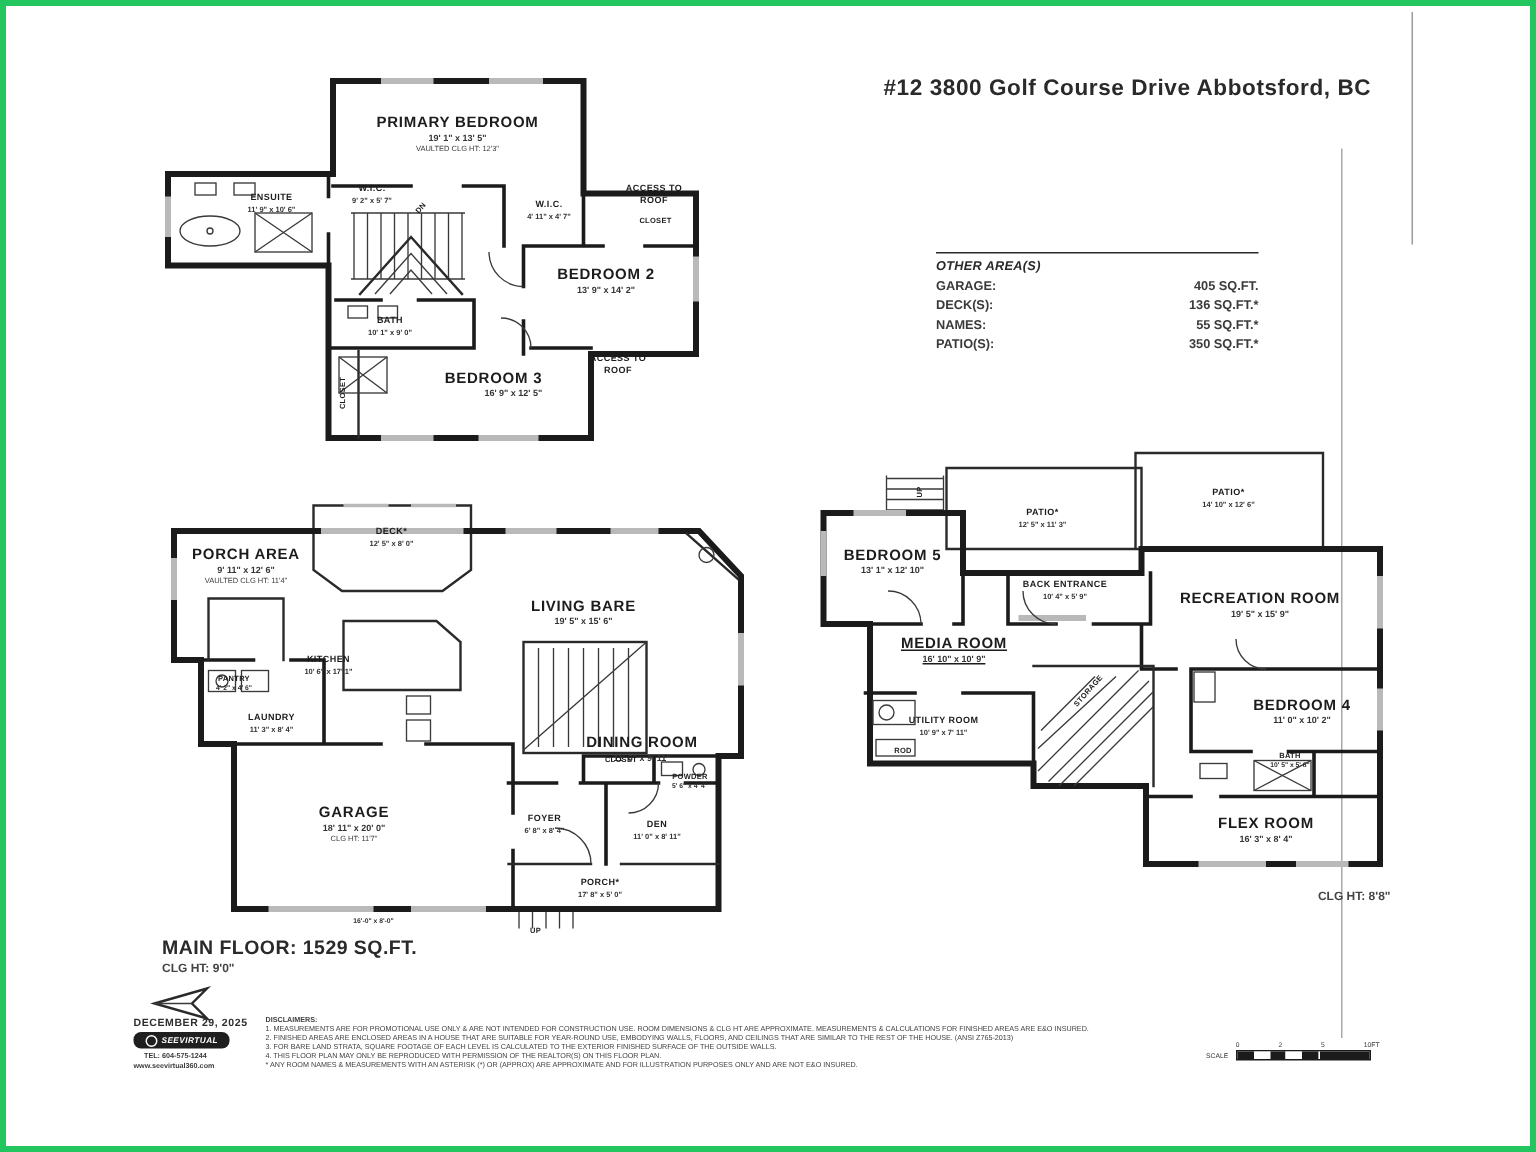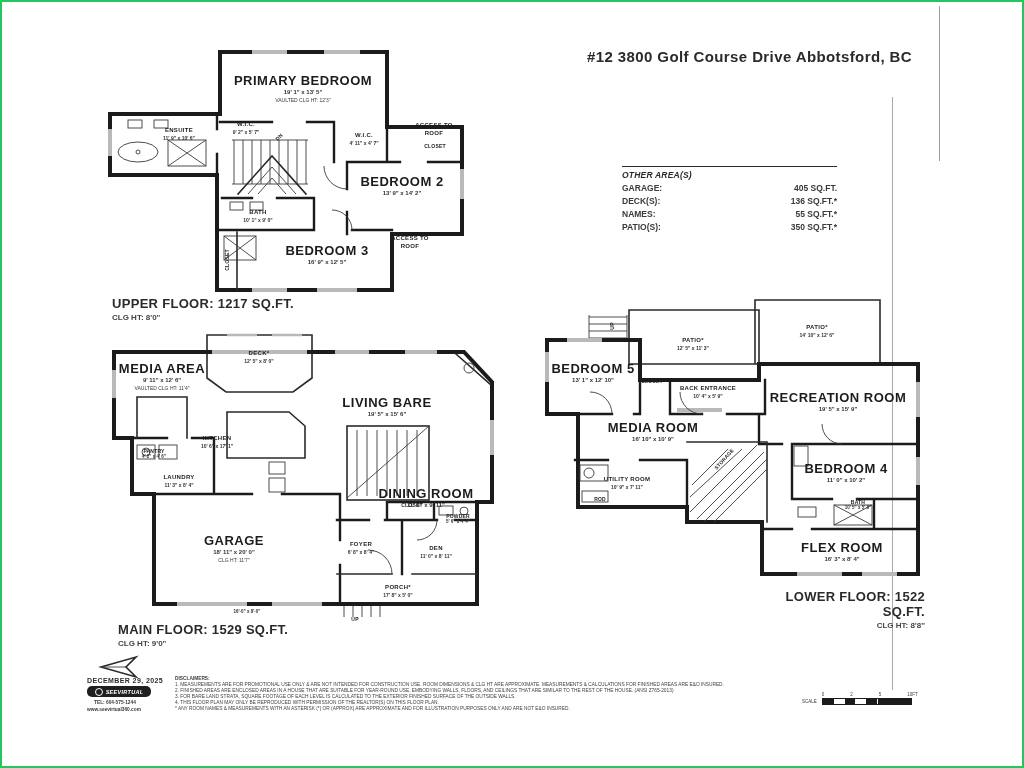--- a/index.html
+++ b/index.html
@@ -1,29 +1,29 @@
 <!DOCTYPE html>
 <html><head>
 <meta charset="utf-8">
 <style>
   html,body{margin:0;padding:0;background:#e8e8e8;}
   #page{position:relative;width:1024px;height:768px;background:#ffffff;
-        border:2px solid #22c55e;box-sizing:border-box;overflow:hidden;
+        border:4px solid #22c55e;box-sizing:border-box;overflow:hidden;
         font-family:"Liberation Sans", sans-serif;color:#202020;}
   .abs{position:absolute;}
   
   .title{font-size:15px;font-weight:bold;letter-spacing:.4px;color:#2a2a2a;white-space:nowrap;}
   
   .summary{width:215px;font-size:8.5px;color:#2a2a2a;}
   .summary .total{font-size:11px;font-weight:bold;letter-spacing:.2px;border-bottom:2px solid #2a2a2a;padding-bottom:2px;}
   .summary .other{font-style:italic;font-weight:bold;border-top:1px solid #2a2a2a;margin-top:2px;padding-top:3px;letter-spacing:.2px;}
   .summary .row{display:flex;justify-content:space-between;margin-top:3px;font-weight:bold;color:#3a3a3a;}
   
   .room-label{position:absolute;transform:translate(-50%,-50%);text-align:center;color:#1c1c1c;line-height:1.25;white-space:nowrap;}
-  .rname{display:block;font-weight:bold;font-size:13px;letter-spacing:.5px;}
+  .rname{display:block;font-weight:bold;font-size:10px;letter-spacing:.5px;}
   .rdims{display:block;font-size:6px;font-weight:bold;color:#333;}
   .rsub{display:block;font-size:5px;color:#3a3a3a;}
   .small .rname{font-size:6px;letter-spacing:.3px;}
   .small .rdims{font-size:5px;}
   .tiny .rname{font-size:5px;letter-spacing:.2px;}
   .tiny .rdims{font-size:4.5px;}
   .wrap{white-space:normal;width:48px;}
   .rot90{transform:translate(-50%,-50%) rotate(-90deg);}
   .rot45{transform:translate(-50%,-50%) rotate(-48deg);}
   .floor-title{position:absolute;color:#2a2a2a;}
@@ -139,42 +139,38 @@
     <span class="rdims">4' 11" x 4' 7"</span>
   </div>
   <div class="room-label" style="left:400px;top:184px;">
     <span class="rname">BEDROOM 2</span>
     <span class="rdims">13' 9" x 14' 2"</span>
   </div>
   <div class="room-label small" style="left:256px;top:214px;">
     <span class="rname">BATH</span>
     <span class="rdims">10' 1" x 9' 0"</span>
   </div>
-  <div class="room-label" style="left:325px;top:253px;">
+  <div class="room-label" style="left:325px;top:253px;text-align:right;">
     <span class="rname">BEDROOM 3</span>
     <span class="rdims">16' 9" x 12' 5"</span>
   </div>
   <div class="room-label small wrap" style="left:432px;top:127px;">
     <span class="rname">ACCESS TO ROOF</span>
   </div>
   <div class="room-label small wrap" style="left:408px;top:240px;">
     <span class="rname">ACCESS TO ROOF</span>
   </div>
   <div class="room-label tiny" style="left:433px;top:144px;">
     <span class="rname">CLOSET</span>
   </div>
   <div class="room-label tiny rot90" style="left:225px;top:258px;">
     <span class="rname">CLOSET</span>
   </div>
   <div class="room-label tiny rot45" style="left:277px;top:135px;">
     <span class="rname">DN</span>
-  </div>
-  <div class="floor-title" style="left:110px;top:294px;">
-    <span class="ft">UPPER FLOOR: 1217 SQ.FT.</span>
-    <span class="clg">CLG HT: 8'0"</span>
   </div>
 
   <svg class="abs" style="left:105px;top:328px;" width="400" height="290" viewBox="0 0 400 290">
 
     <path class="w2" d="M100,5 H205 V48 L186,62 H119 L100,48 Z"></path>
     <path class="wwin2" d="M120,5 H150 M165,5 H195"></path>
 
     <path class="w4" d="M7,22 H357 L385,52 V172 H370 V274 H47 V164 H25 V108 H7 Z"></path>
     <path class="wwin" d="M105,22 H200 M228,22 H262 M298,22 H330 M7,40 V68 M385,90 V125 M70,274 H140 M165,274 H215"></path>
 
@@ -208,21 +204,21 @@
         <circle class="w1" cx="357" cy="181" r="4"></circle>
     </g>
     <path class="w1" d="M285,244 A24,24 0 0 0 261,220 M330,190 A20,20 0 0 1 310,210"></path>
   </svg>
 
   <div class="room-label small" style="left:257px;top:355px;">
     <span class="rname">DECK*</span>
     <span class="rdims">12' 5" x 8' 0"</span>
   </div>
   <div class="room-label" style="left:160px;top:374px;">
-    <span class="rname">MEDIA AREA</span>
+    <span class="rname">PORCH AREA</span>
     <span class="rdims">9' 11" x 12' 6"</span>
     <span class="rsub">VAULTED CLG HT:  11'4"</span>
   </div>
   <div class="room-label" style="left:385px;top:405px;">
     <span class="rname">LIVING BARE</span>
     <span class="rdims">19' 5" x 15' 6"</span>
   </div>
   <div class="room-label small" style="left:215px;top:440px;">
     <span class="rname">KITCHEN</span>
     <span class="rdims">10' 6" x 17' 1"</span>
@@ -262,21 +258,21 @@
   <div class="room-label small" style="left:396px;top:589px;">
     <span class="rname">PORCH*</span>
     <span class="rdims">17' 8" x 5' 0"</span>
   </div>
   <div class="room-label tiny" style="left:245px;top:610px;">
     <span class="rdims">16'-0" x 8'-0"</span>
   </div>
   <div class="room-label tiny" style="left:353px;top:617px;">
     <span class="rname">UP</span>
   </div>
-  <div class="floor-title" style="left:116px;top:620px;">
+  <div class="floor-title" style="left:104px;top:620px;">
     <span class="ft">MAIN FLOOR: 1529 SQ.FT.</span>
     <span class="clg">CLG HT: 9'0"</span>
   </div>
 
   <svg class="abs" style="left:540px;top:295px;" width="385" height="285" viewBox="0 0 385 285">
 
     <path class="w2" d="M213,3 H338 V67 H213 Z M87,13 H217 V67 H87 Z"></path>
 
     <g>
       <path class="w1" d="M47,20 H85 M47,27 H85 M47,34 H85 M47,41 H85 M47,18 V43 M85,18 V43"></path>
@@ -327,51 +323,50 @@
     <span class="rname">BACK ENTRANCE</span>
     <span class="rdims">10' 4" x 5' 9"</span>
   </div>
   <div class="room-label tiny" style="left:650px;top:379px;">
     <span class="rname">CLOSET</span>
   </div>
   <div class="room-label" style="left:836px;top:400px;">
     <span class="rname">RECREATION ROOM</span>
     <span class="rdims">19' 5" x 15' 9"</span>
   </div>
-  <div class="room-label" style="left:651px;top:430px;">
+  <div class="room-label" style="left:632px;top:430px;text-decoration:underline;">
     <span class="rname">MEDIA ROOM</span>
     <span class="rdims">16' 10" x 10' 9"</span>
   </div>
   <div class="room-label small" style="left:625px;top:481px;">
     <span class="rname">UTILITY ROOM</span>
     <span class="rdims">10' 9" x 7' 11"</span>
   </div>
   <div class="room-label tiny" style="left:598px;top:497px;">
     <span class="rname">ROD</span>
   </div>
-  <div class="room-label" style="left:844px;top:471px;">
+  <div class="room-label" style="left:864px;top:471px;">
     <span class="rname">BEDROOM 4</span>
     <span class="rdims">11' 0" x 10' 2"</span>
   </div>
   <div class="room-label tiny" style="left:856px;top:503px;">
     <span class="rname">BATH</span>
     <span class="rdims">10' 5" x 5' 8"</span>
   </div>
   <div class="room-label" style="left:840px;top:550px;">
     <span class="rname">FLEX ROOM</span>
     <span class="rdims">16' 3" x 8' 4"</span>
   </div>
   <div class="room-label tiny rot45" style="left:722px;top:457px;">
     <span class="rname">STORAGE</span>
   </div>
   <div class="room-label tiny rot90" style="left:610px;top:324px;">
     <span class="rname">UP</span>
   </div>
   <div class="floor-title right-align" style="left:743px;top:587px;width:180px;">
-    <span class="ft">LOWER FLOOR: 1522 SQ.FT.</span>
     <span class="clg">CLG HT: 8'8"</span>
   </div>
 
   <svg class="abs" style="left:96px;top:652px;" width="44" height="26" viewBox="0 0 44 26">
     <path class="w2" d="M3,13 L38,3 L28,13 L38,23 Z"></path>
     <path class="w1" d="M3,13 H28"></path>
   </svg>
   <div class="abs date" style="left:85px;top:675px;">DECEMBER 29, 2025</div>
   <div class="abs logo" style="left:85px;top:684px;">
     <span class="globe"></span>

